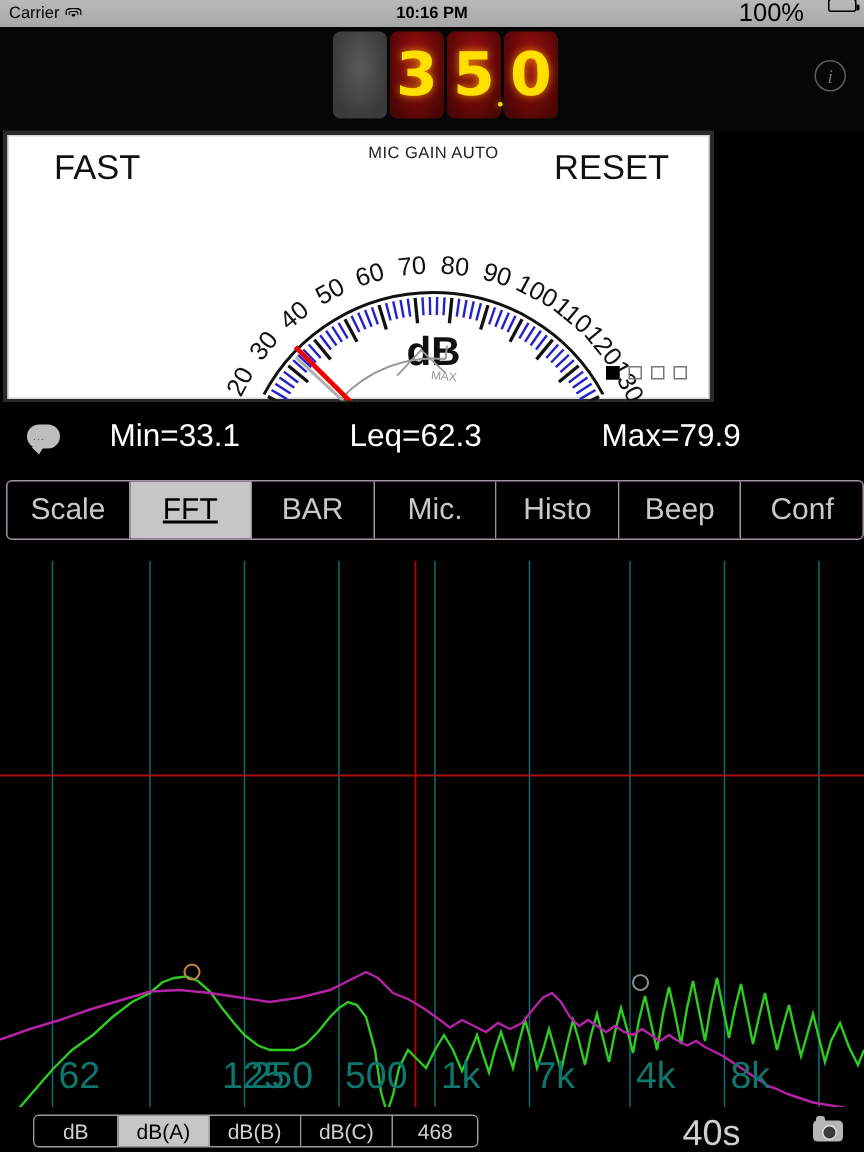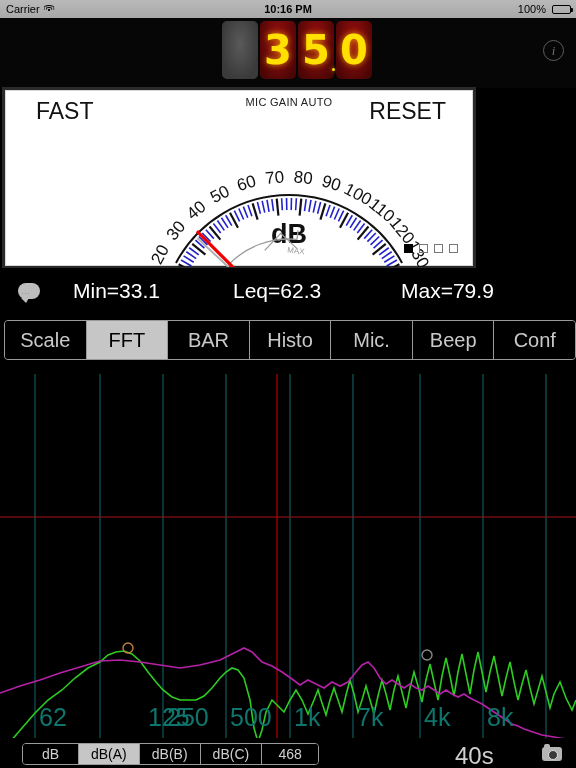--- a/index.html
+++ b/index.html
@@ -7,21 +7,21 @@
   body { font-family:"Liberation Sans", sans-serif; -webkit-font-smoothing:antialiased; }
 
   
   .statusbar{
     position:absolute; left:0; top:0; width:576px; height:18px;
     background:linear-gradient(#b9b9b9,#a8a8a8);
     display:flex; align-items:center; font-size:11px; color:#000;
   }
   .sb-left{ position:absolute; left:6px; display:flex; align-items:center; gap:4px;}
   .sb-center{ position:absolute; left:0; width:576px; text-align:center; font-weight:bold; font-size:11px;}
-  .sb-right{ position:absolute; right:5px; display:flex; align-items:center; gap:6px; font-size:11px;}
+  .sb-right{ position:absolute; right:5px; display:flex; gap:16px; font-size:17px;}
   .wifi{ display:inline-block; width:11px; height:9px; position:relative; }
   .wifi i{ position:absolute; border:1.3px solid #000; border-bottom:none; border-radius:50% 50% 0 0; left:50%; transform:translateX(-50%);}
   .wifi i:nth-child(1){ width:11px; height:5px; top:0;}
   .wifi i:nth-child(2){ width:7px; height:3.5px; top:2px;}
   .wifi i:nth-child(3){ width:3px; height:2px; top:4.5px; border-radius:50%; background:#000;}
   .batt{ width:19px; height:9px; border:1px solid #000; border-radius:2px; position:relative; padding:1px;}
   .batt::after{ content:""; position:absolute; right:-3px; top:2.5px; width:2px; height:4px; background:#000; border-radius:0 1px 1px 0;}
   .batt .fill{ height:100%; background:#000; border-radius:1px;}
 
   
@@ -79,21 +79,21 @@
                   border-top:5px solid #bdbdbd; }
   .stats .bubble em{ position:absolute; left:4px; top:6px; font-size:6px; color:#333; font-style:normal; letter-spacing:1px;}
   .stats .s{ position:absolute; }
   .stats .s1{ left:73px; } .stats .s2{ left:233px; } .stats .s3{ left:401px; }
 
   
   .tabs{ position:absolute; left:4px; top:320px; width:572px; height:40px;
          border:1px solid #9a9a9a; border-radius:4px; display:flex; overflow:hidden; background:#701a75;}
   .tab{ flex:1 0 0; border-right:1px solid #9a9a9a; color:#c9c9c9; font-size:20px;
         display:flex; align-items:center; justify-content:center; background:#000; }
-  .tab.active{ background:#c6c6c6; color:#000; }
+  .tab.active{ background:#c6c6c6; color:#000;text-decoration:underline; }
   .tab:last-child{ border-right:none; }
 
   
   .graph{ position:absolute; left:0; top:374px; width:576px; height:364px; background:#000; overflow:hidden;}
   .graph svg{ position:absolute; left:0; top:0; }
   .freq{ position:absolute; bottom:6px; color:#0f766e; font-size:25px; }
 
   
   .bottom{ position:absolute; left:0; bottom:0; width:576px; height:28px; background:#000;
            display:flex; align-items:center; }
@@ -247,22 +247,22 @@
     </span>
   <span class="s s1">Min=33.1</span>
   <span class="s s2">Leq=62.3</span>
   <span class="s s3">Max=79.9</span>
 </div>
 
 <div class="tabs">
   <div class="tab">Scale</div>
   <div class="tab active">FFT</div>
   <div class="tab">BAR</div>
+  <div class="tab">Mic.</div>
   <div class="tab">Histo</div>
-  <div class="tab">Mic.</div>
   <div class="tab">Beep</div>
   <div class="tab">Conf</div>
 </div>
 
 <div class="graph">
   <svg width="576" height="364">
     <g id="grid">
         <line x1="35" y1="0" x2="35" y2="364" stroke="#0e6b73" stroke-width="1"></line>
         <line x1="100" y1="0" x2="100" y2="364" stroke="#0e6b73" stroke-width="1"></line>
         <line x1="163" y1="0" x2="163" y2="364" stroke="#0e6b73" stroke-width="1"></line>

